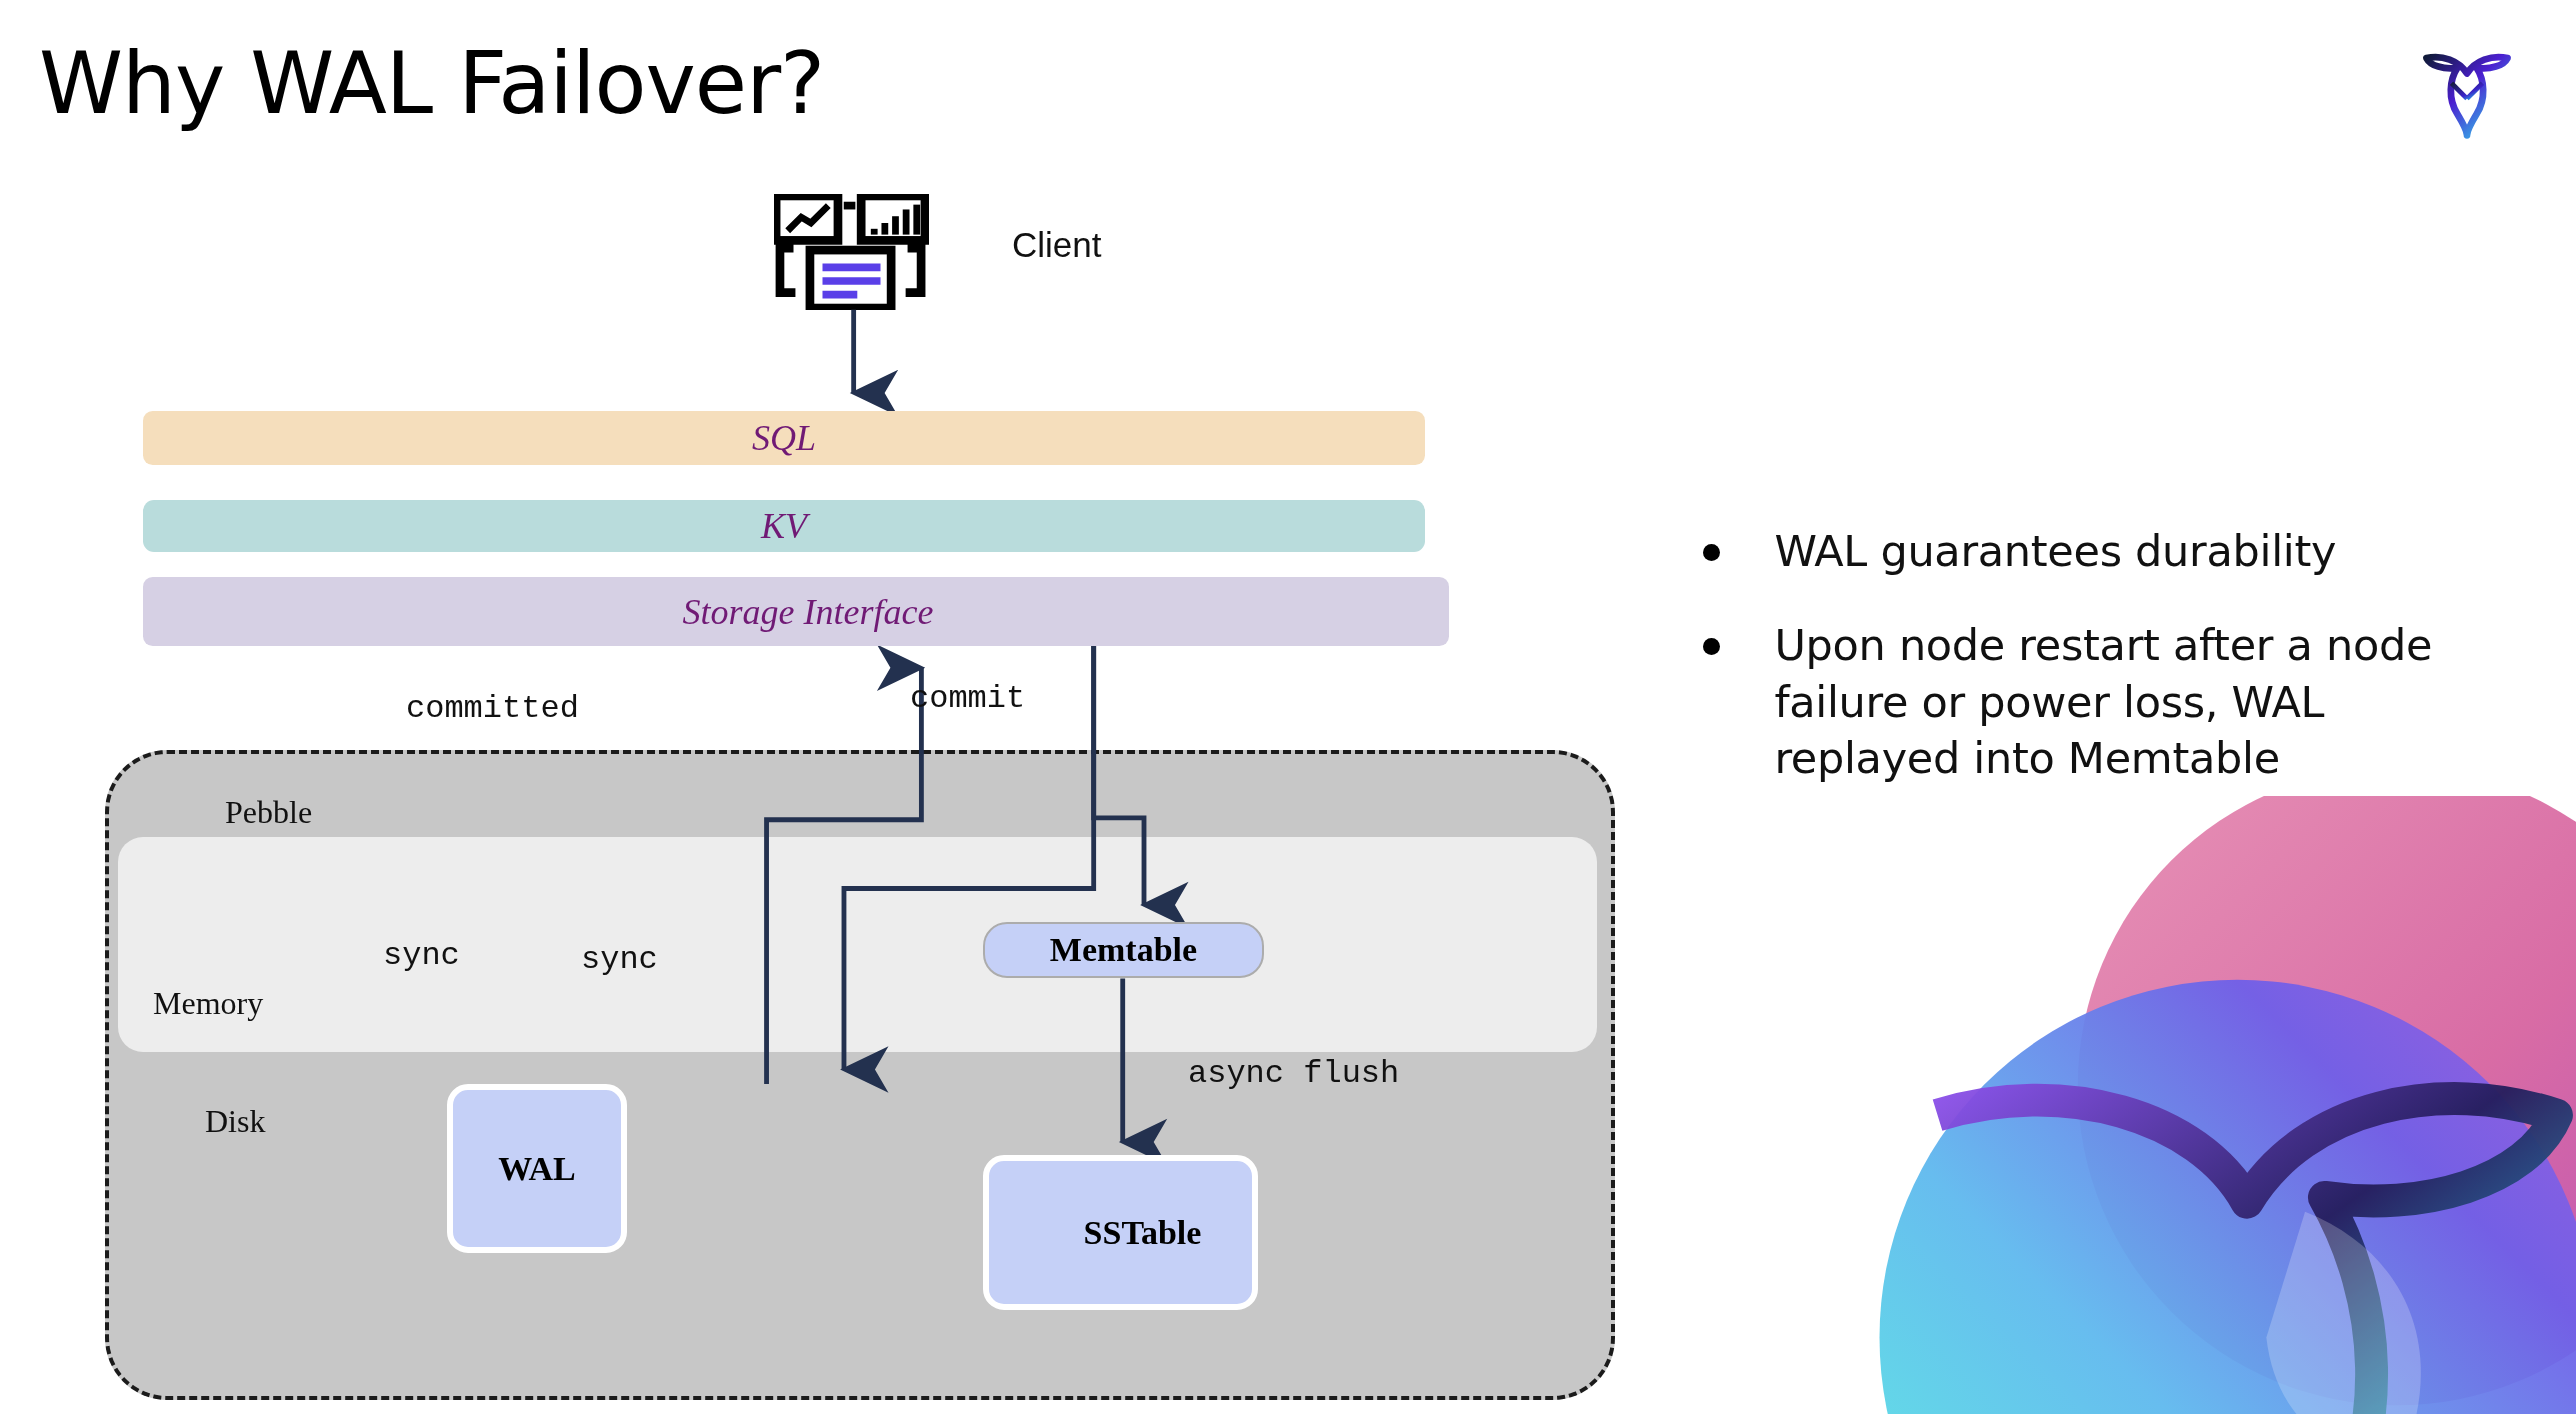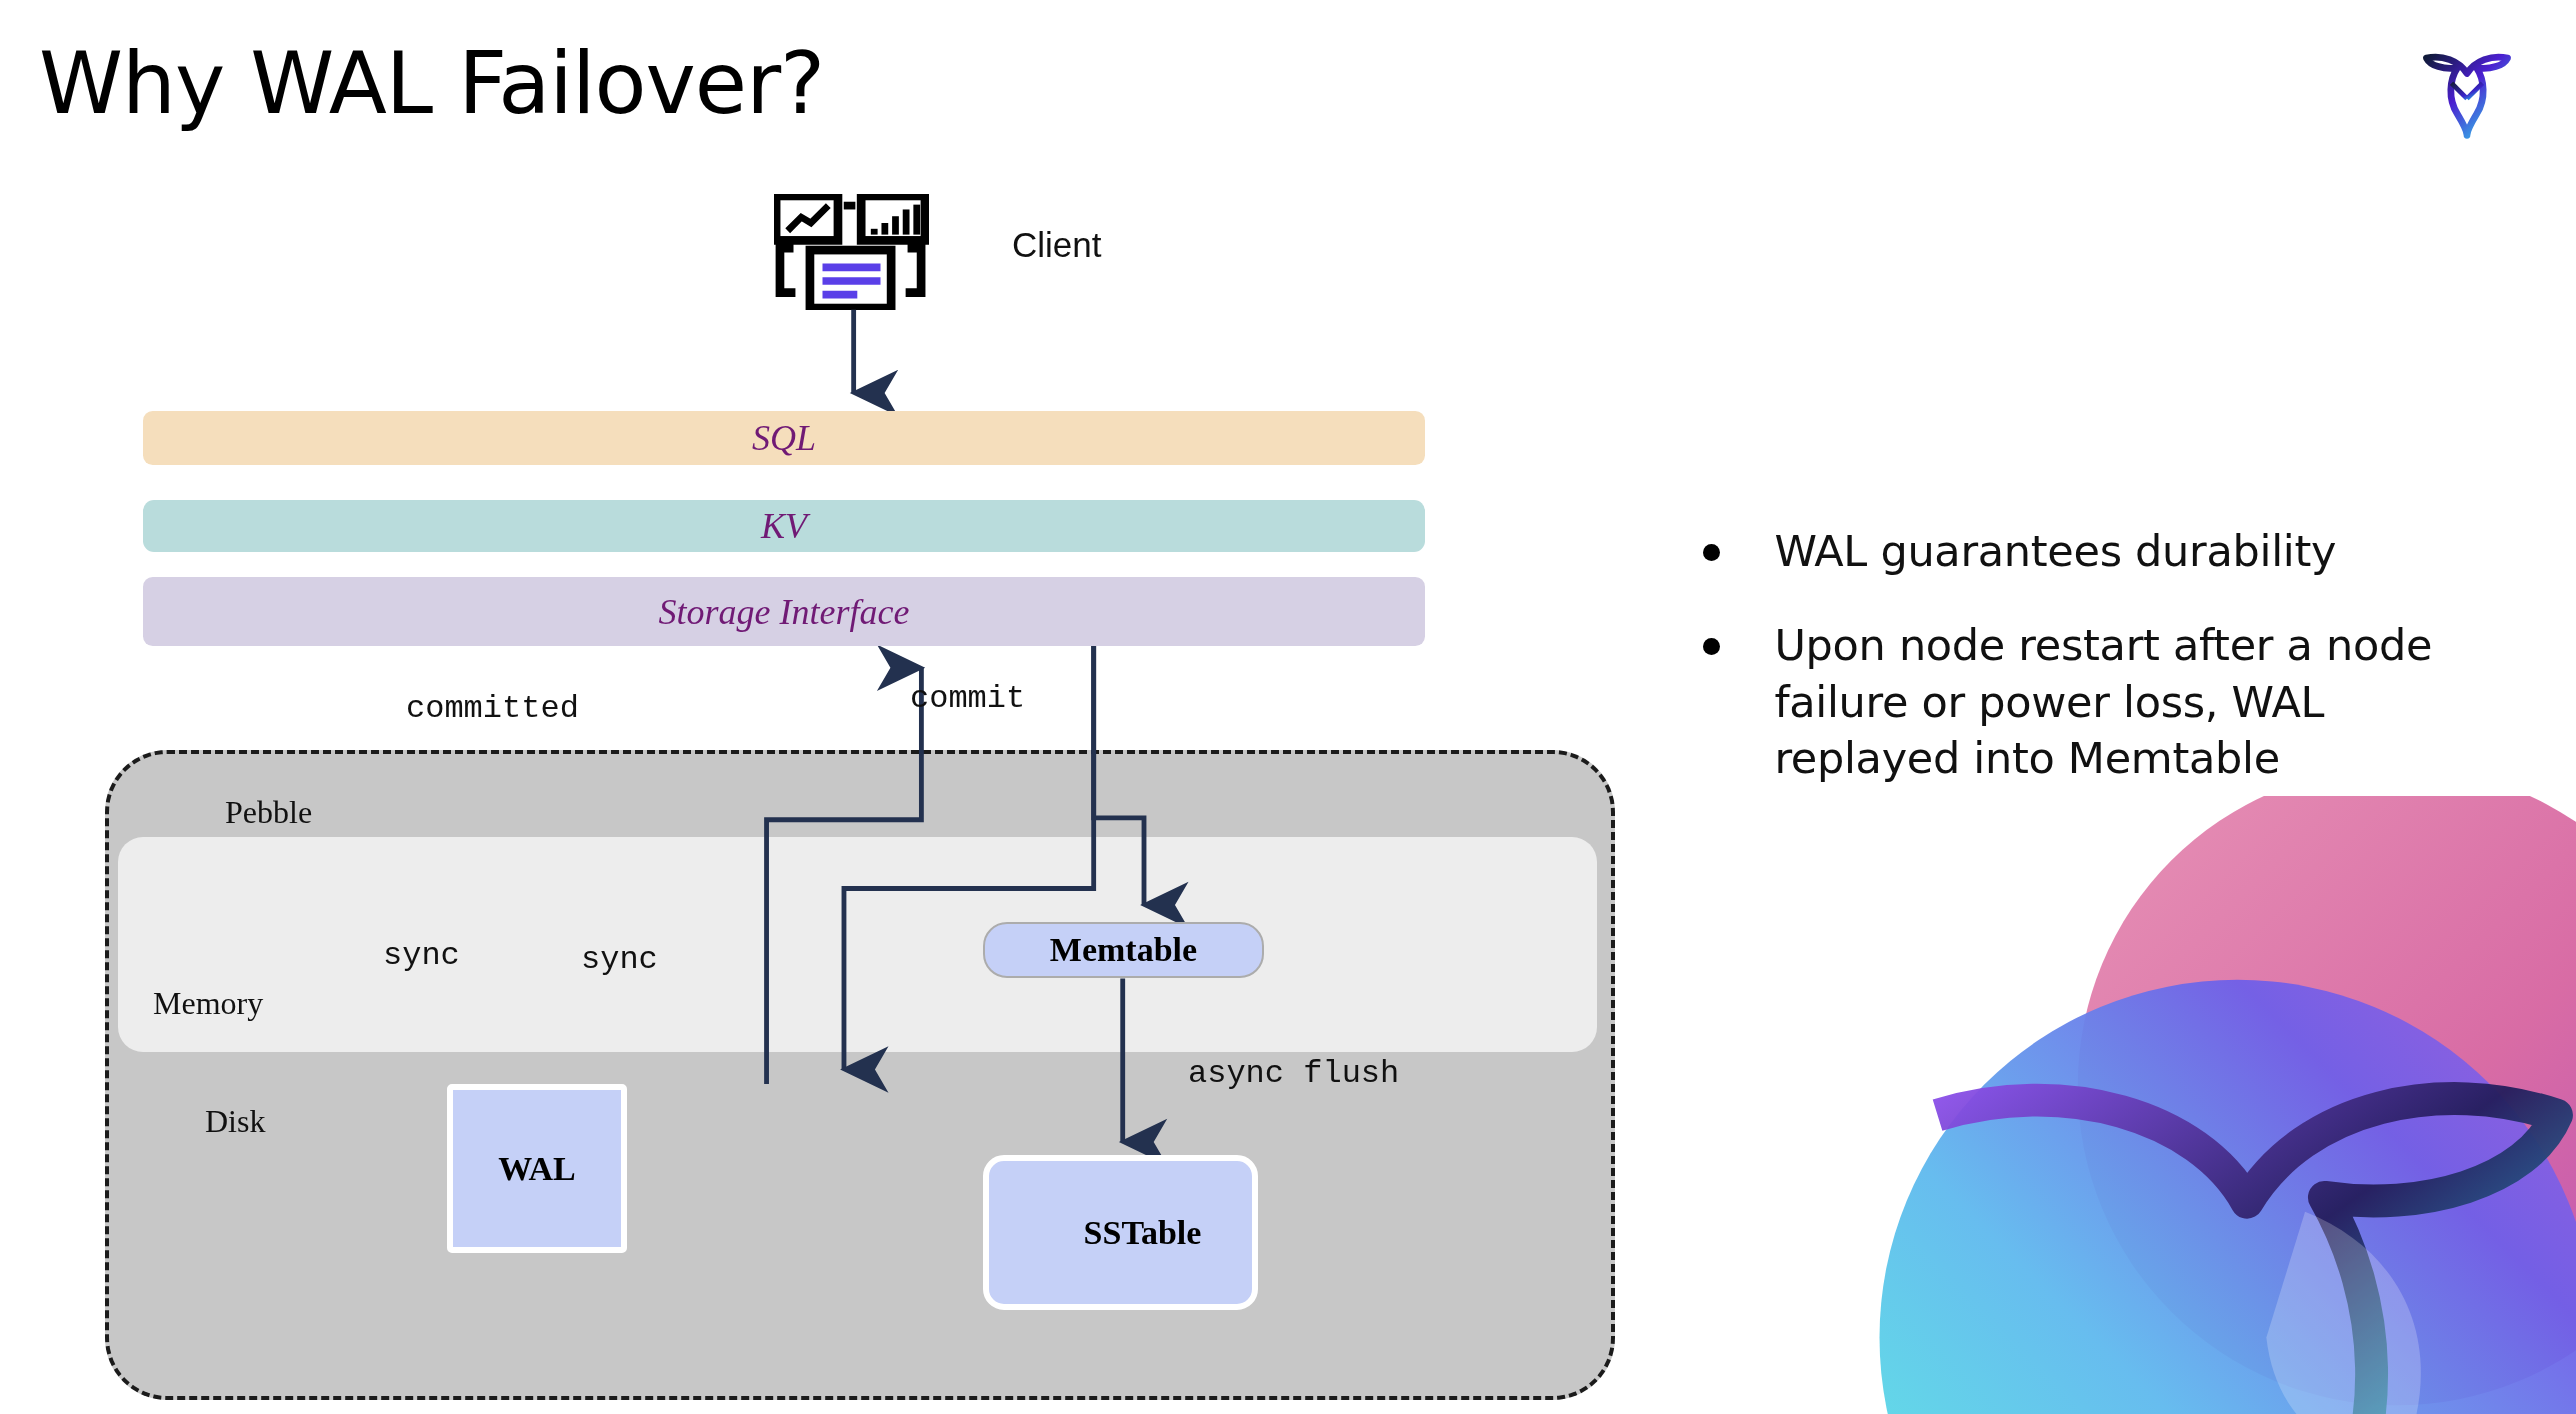--- a/index.html
+++ b/index.html
@@ -24,41 +24,41 @@
   
   #diagram{position:absolute;left:0;top:0;width:1626px;height:1415px;}
   #diagram svg{position:absolute;left:0;top:0;}
 
   
   .layer-bar{position:absolute;border-radius:9.7px;display:flex;align-items:center;
              justify-content:center;font-family:"Liberation Serif",serif;
              font-size:36px;color:#701a75;font-style:italic;}
   #bar-sql{left:143px;top:411px;width:1282px;height:54px;background:#F5DEBC;}
   #bar-kv{left:143px;top:500px;width:1282px;height:52px;background:#B9DCDC;border-radius:11px;}
-  #bar-storage{left:143px;top:577px;width:1282px;height:69px;background:#D6D0E4;}
+  #bar-storage{left:143px;top:577px;width:1282px;height:69px;background:#D6D0E4;padding-left:24px;}
 
   
   #pebble-box{position:absolute;left:105px;top:750px;width:1510px;height:650px;
     background:#C7C7C7;border:4.8px dashed #1b1b1b;border-radius:62px;box-sizing:border-box;}
   #memory-box{position:absolute;left:118px;top:837px;width:1479px;height:215px;
     background:#EDEDED;border-radius:25px;box-sizing:border-box;}
 
   .region-label{position:absolute;font-family:"Liberation Serif",serif;
                 font-size:32px;color:#111;}
   #label-pebble{left:225px;top:794px;}
   #label-memory{left:153px;top:985px;}
   #label-disk{left:205px;top:1103px;}
 
   
   .node-box{position:absolute;display:flex;align-items:center;justify-content:center;
     background:#C5D0F7;font-family:"Liberation Serif",serif;font-weight:bold;
     font-size:34px;color:#000;box-sizing:border-box;}
   #node-memtable{left:983px;top:922px;width:281px;height:56px;border-radius:24px;
     border:2.9px solid #ACACAC;}
-  #node-wal{left:447px;top:1084px;width:180px;height:169px;border-radius:5px;
+  #node-wal{left:447px;top:1084px;width:180px;height:169px;border-radius:21px;
     border:6.8px solid #ffffff;}
   #node-sstable{left:983px;top:1155px;width:275px;height:155px;border-radius:21px;
     border:6.8px solid #ffffff;padding-left:44px;}
 
   
   .edge-label{position:absolute;font-family:Liberation Mono, monospace;
               font-size:32px;color:#111;white-space:nowrap;}
   #lbl-committed{left:406px;top:690px;}
   #lbl-commit{left:910px;top:680px;}
   #lbl-sync-a{left:383px;top:937px;}

